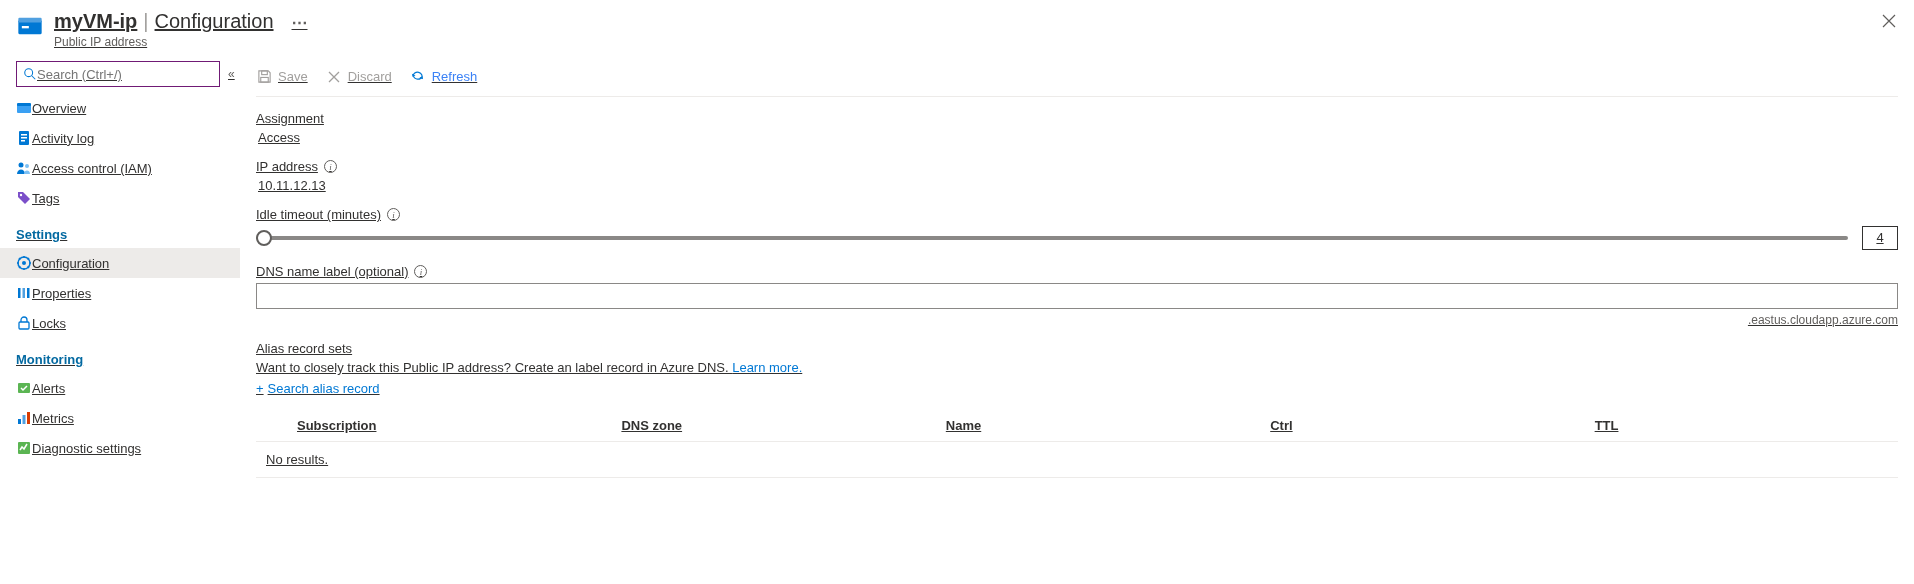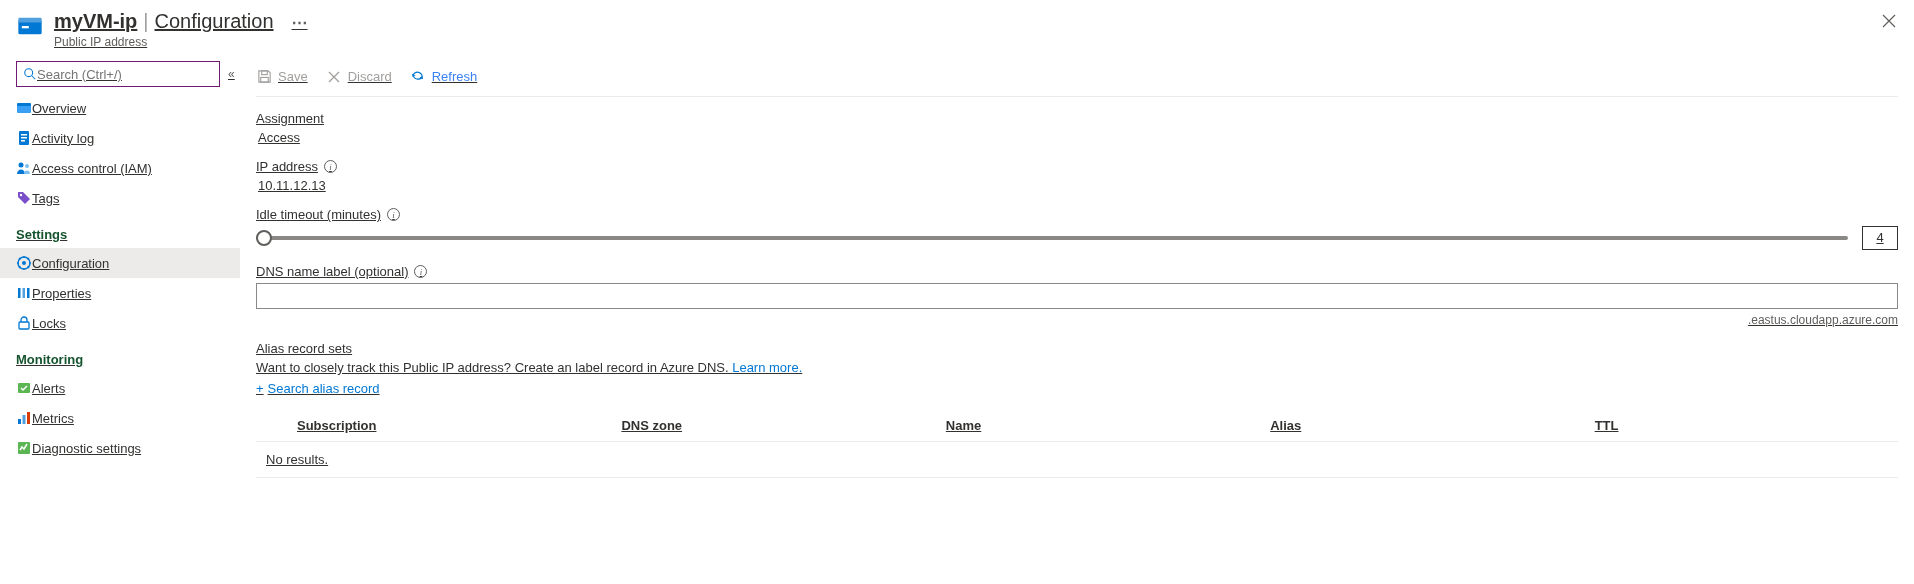--- a/index.html
+++ b/index.html
@@ -103,21 +103,21 @@
 .nav-item .nav-icon {
   width: 16px;
   height: 16px;
   flex-shrink: 0;
   display: flex;
   align-items: center;
   justify-content: center;
 }
 .nav-group {
   font-size: 13px;
-  color: #14532d;
+  color: #0369a1;
   font-weight: 600;
   padding: 14px 16px 6px 16px;
 }
 .main {
   flex: 1;
   padding: 0 16px 20px 16px;
 }
 .toolbar {
   display: flex;
   align-items: center;
@@ -471,21 +471,21 @@
         </div>
         <div class="create-link">
           <span>+</span>
           <span>Search alias record</span>
         </div>
 
         <div class="table-head">
           <div>Subscription</div>
           <div>DNS zone</div>
           <div>Name</div>
-          <div>Alias</div>
+          <div>Ctrl</div>
           <div>TTL</div>
         </div>
         <div class="table-row">
           <div>No results.</div>
           <div></div>
             <div></div>
             <div></div>
             <div></div>
         </div>
       </div>

